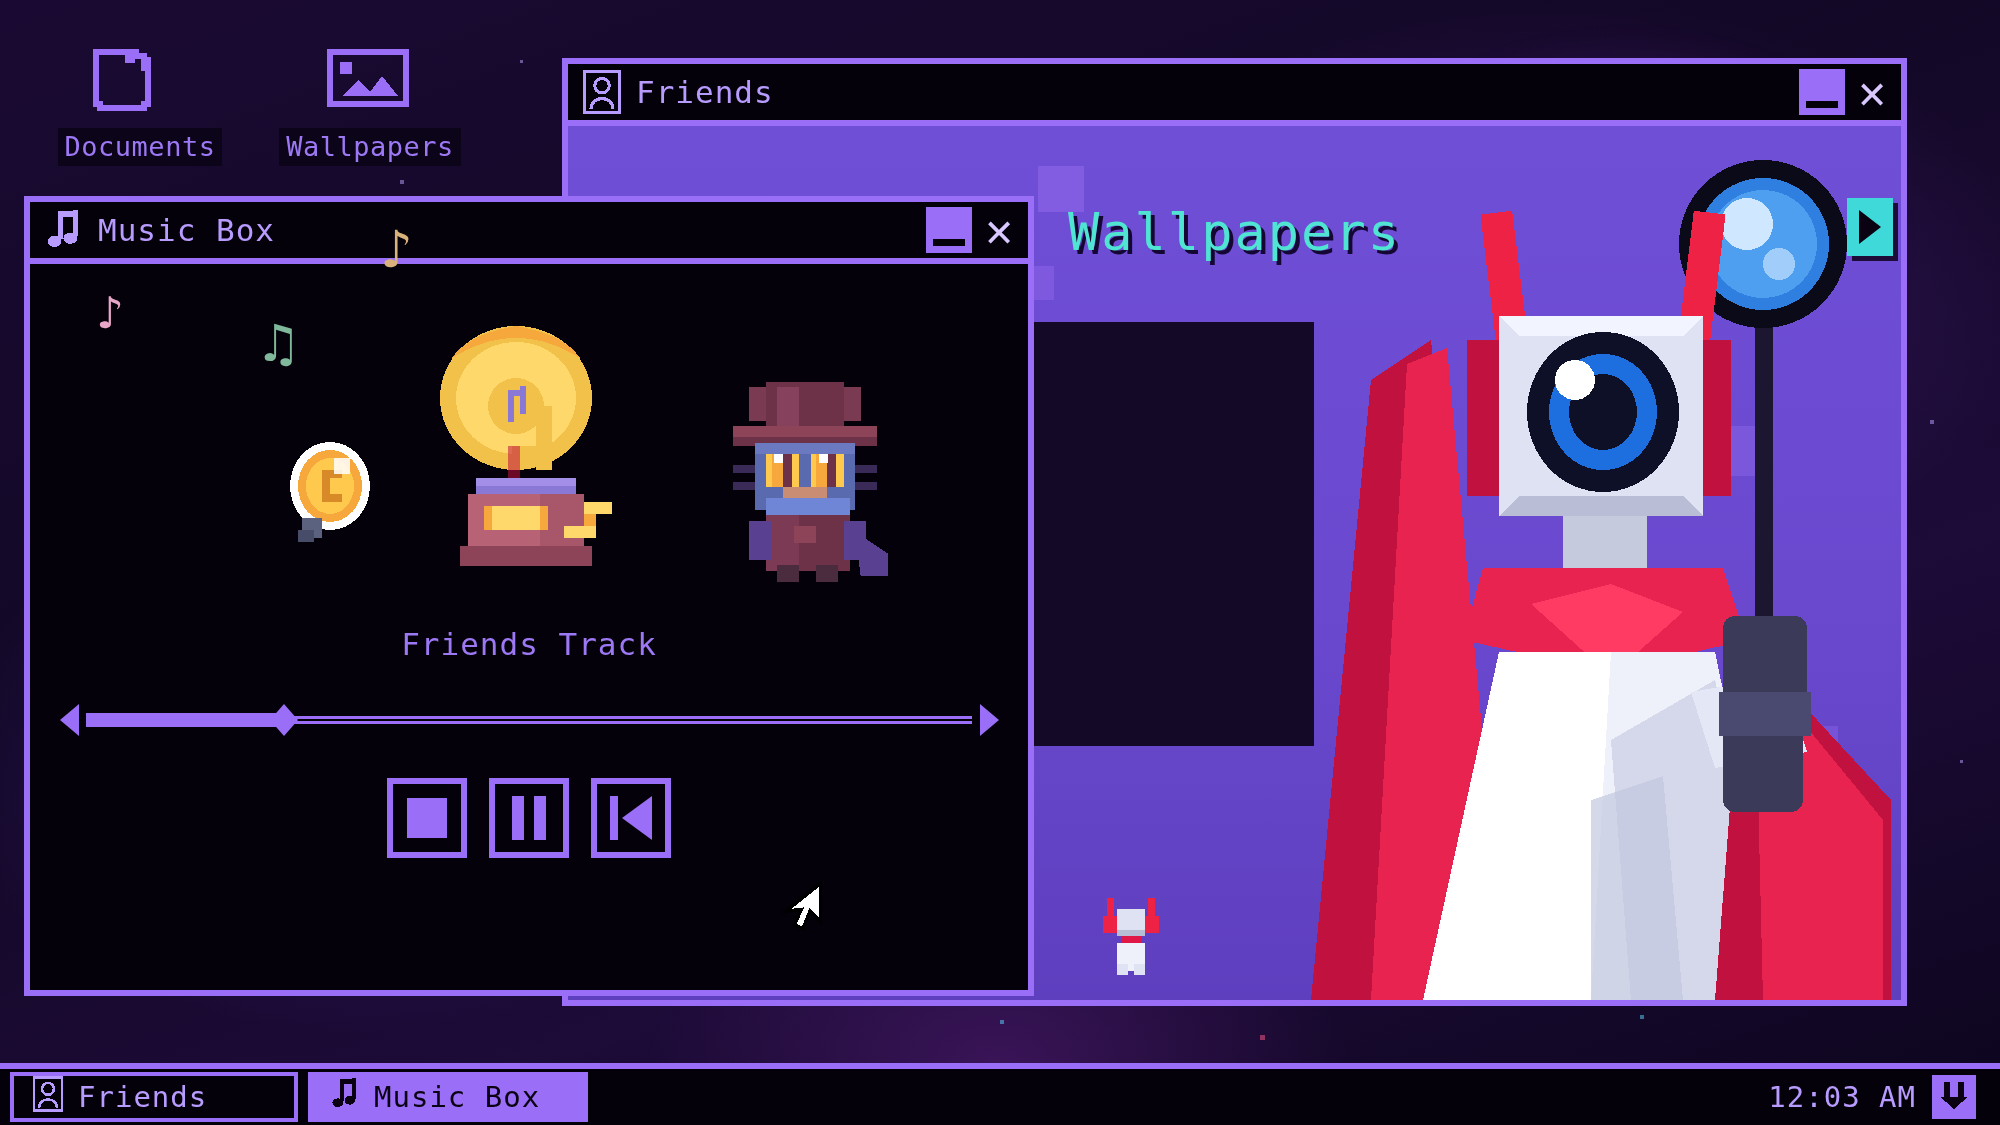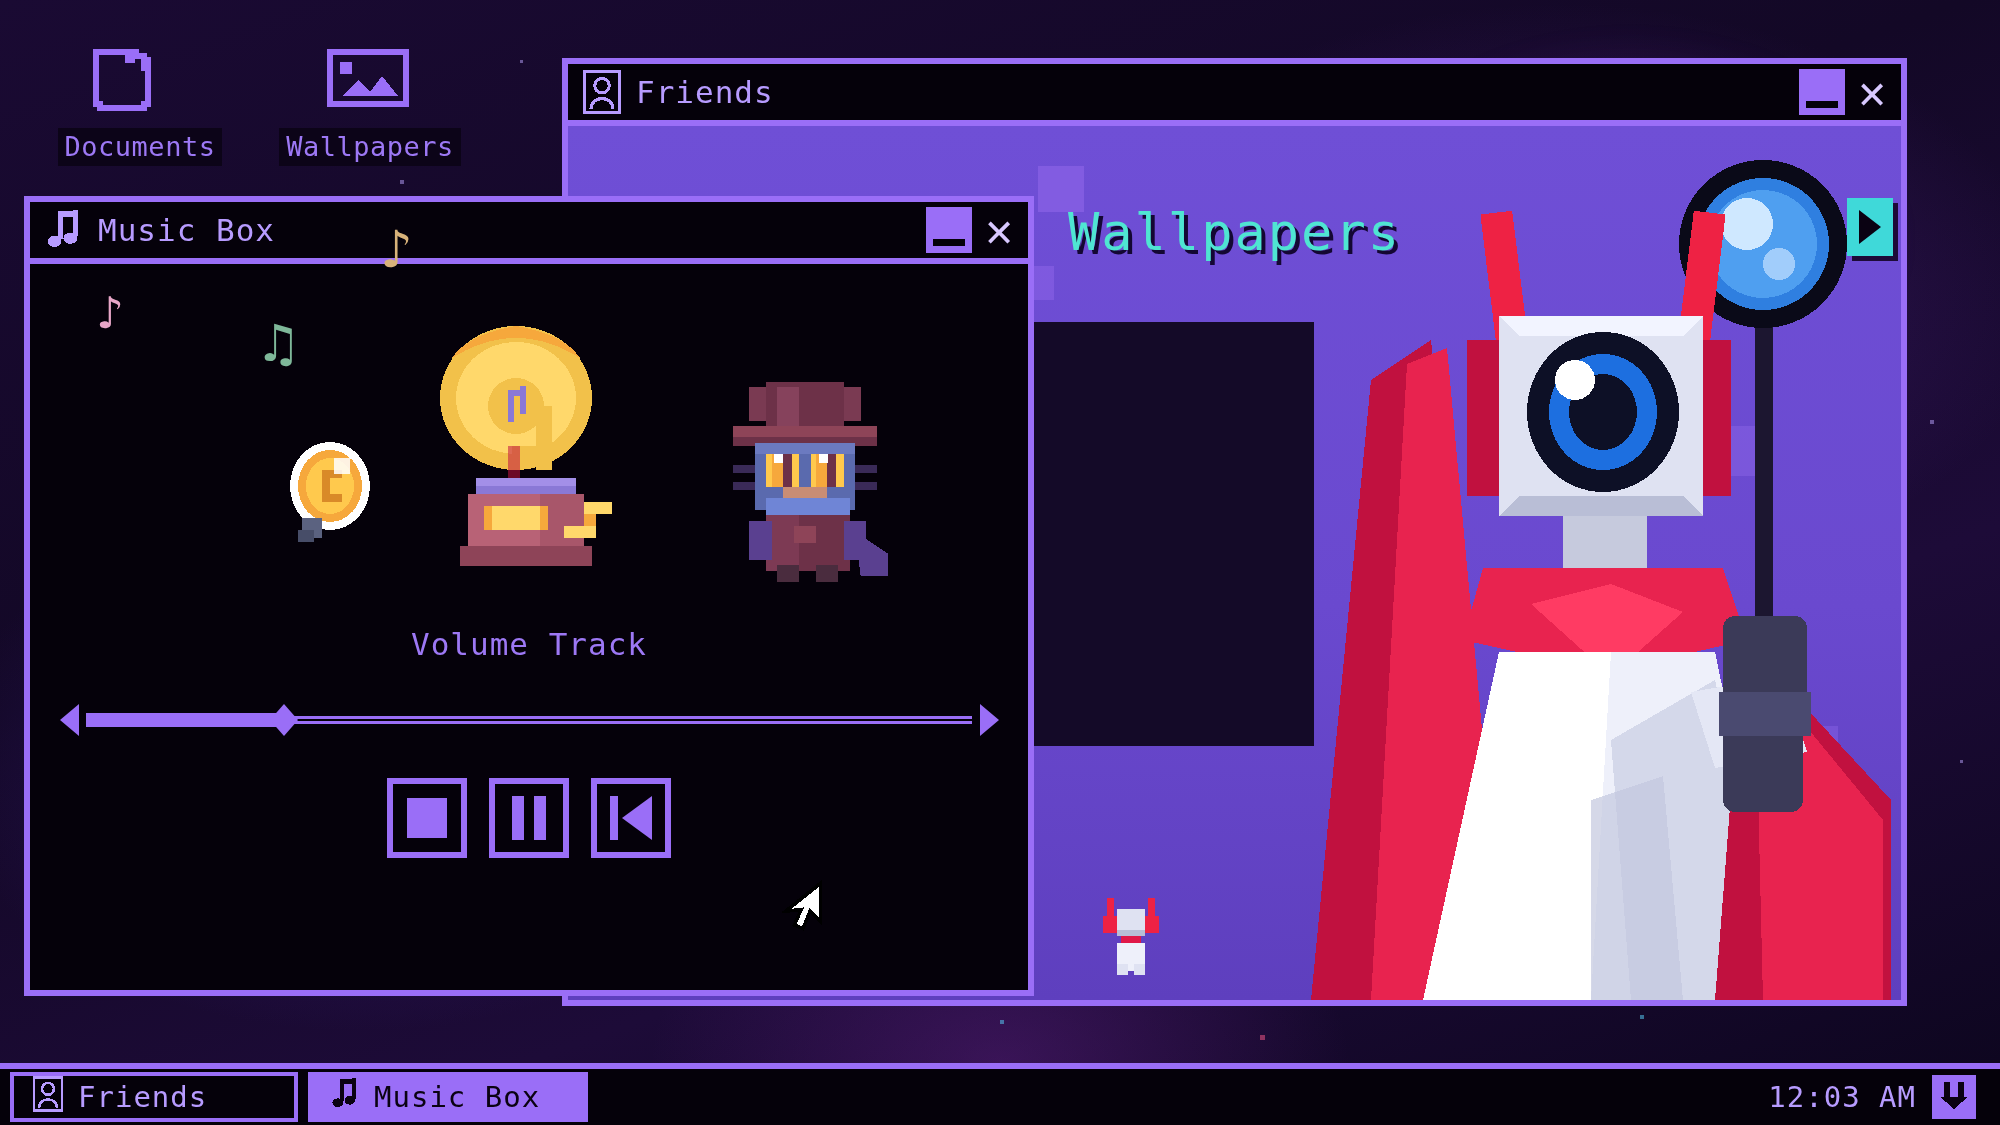--- a/index.html
+++ b/index.html
@@ -441,21 +441,21 @@
               <polygon points="25,28 31,32 31,36 26,36" fill="#5a4090"></polygon>
 
               <rect x="3" y="16" width="4" height="1.4" fill="#3a2a58"></rect>
               <rect x="3" y="19" width="4" height="1.4" fill="#3a2a58"></rect>
               <rect x="25" y="16" width="4" height="1.4" fill="#3a2a58"></rect>
               <rect x="25" y="19" width="4" height="1.4" fill="#3a2a58"></rect>
             </svg>
           </div>
         </div>
 
-        <div id="current-track-label">Volume Track</div>
+        <div id="current-track-label">Friends Track</div>
 
 
         <div id="slider-row">
 
           <div class="slider-block">
             <div class="slider-track">
               <div class="sl-arrow l">
                   <div class="tri"></div>
                 </div>
               <div class="sl-bar">

